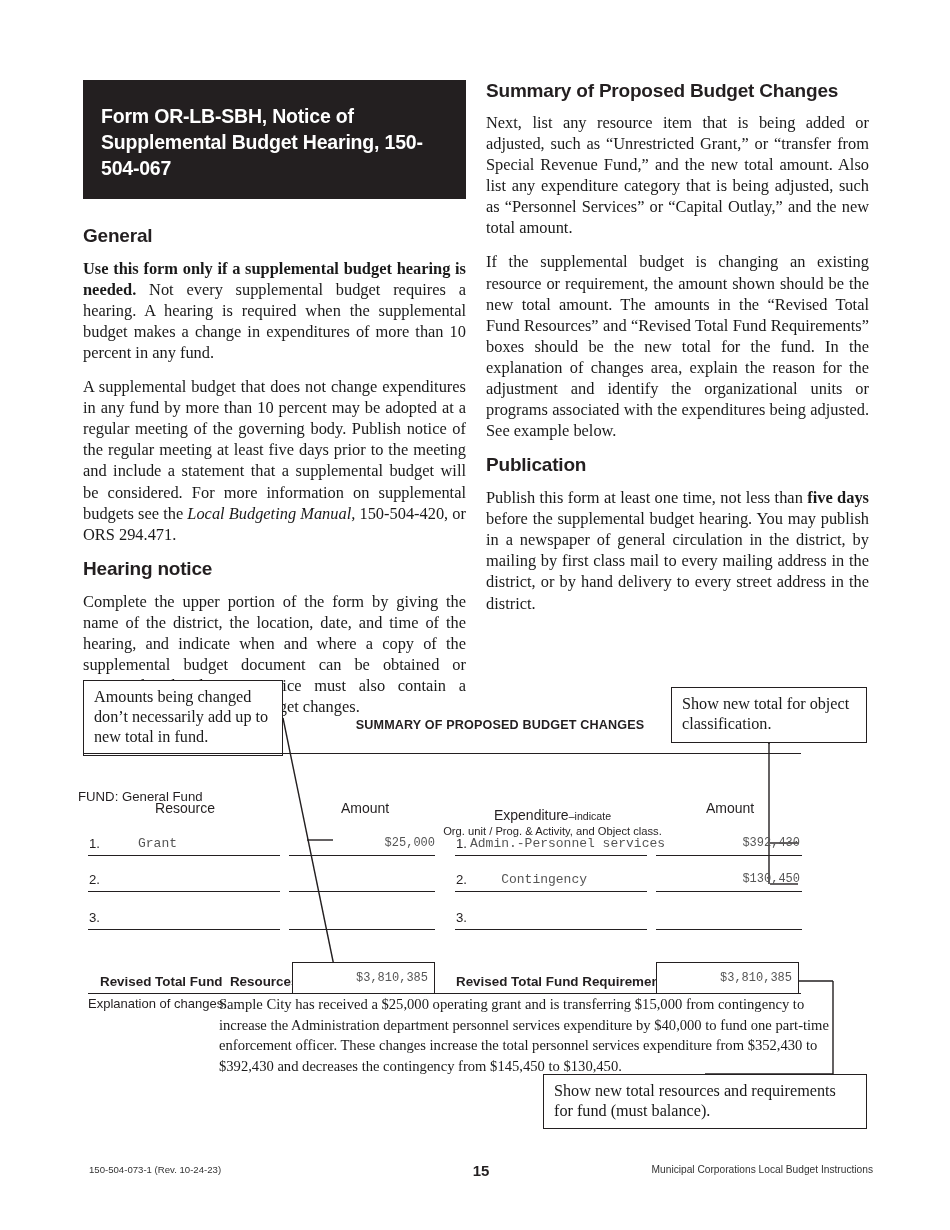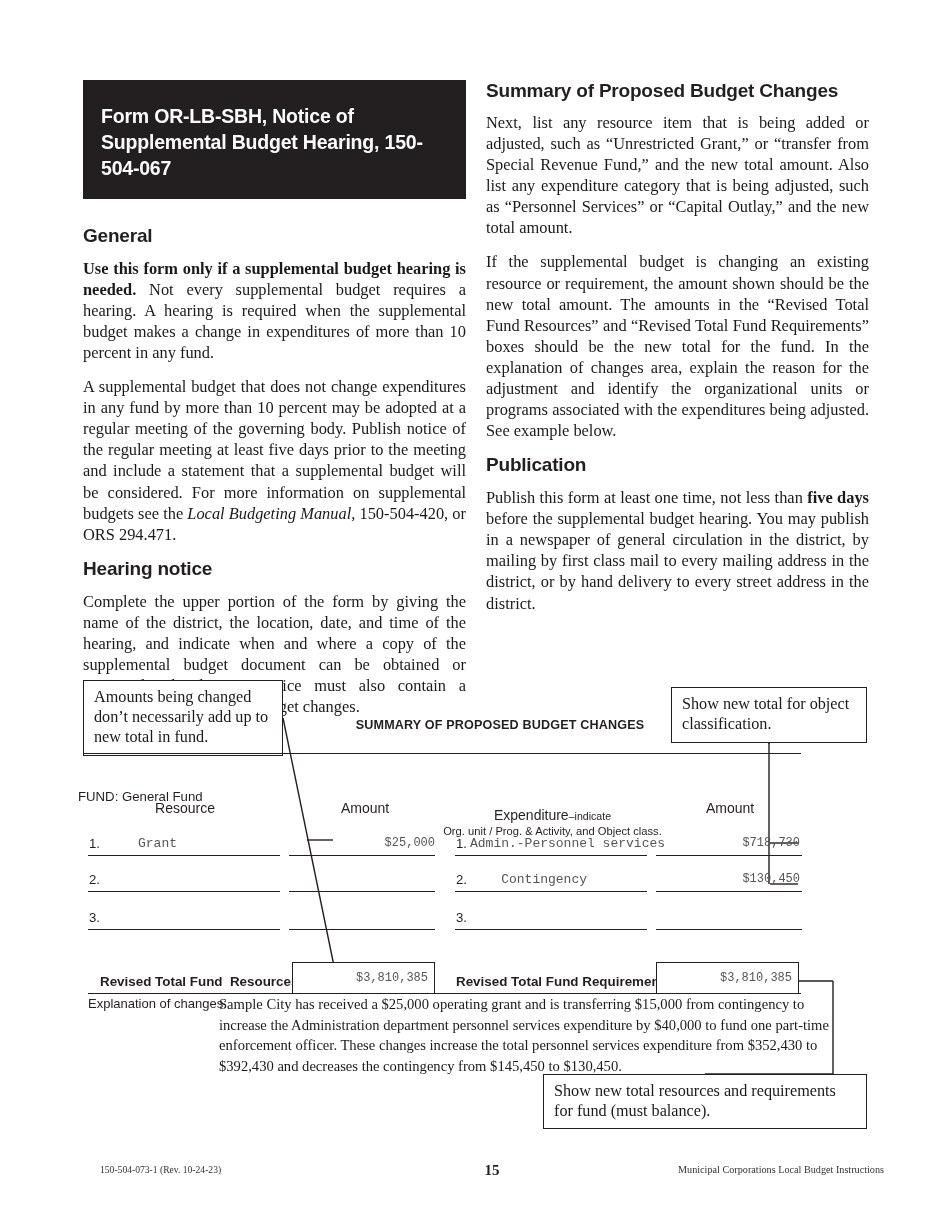--- a/index.html
+++ b/index.html
@@ -197,24 +197,24 @@
     line-height: 1.42;
     color: #1a1a1a;
   }
 
   
   .diag { position: absolute; left:0; top:0; width:950px; height:1230px; }
 
   
   .footer {
     position: absolute;
-    left: 100px; top: 1162px;
+    left: 89px; top: 1162px;
     width: 784px;
     height: 18px;
-    font-family: Liberation Serif, serif;
+    font-family: Liberation Sans, sans-serif;
   }
   .footer .f-left {
     position: absolute; left: 0; top: 2px;
     font-size: 9.6px; color: #333333;
   }
   .footer .f-center {
     position: absolute; left: 0; right: 0; top: 0;
     text-align: center;
     font-size: 15px; font-weight: bold; color: #231f20;
   }
@@ -313,21 +313,21 @@
 
     <div class="rowno" style="left:89px; top:910px;">3.</div>
     <div class="rowtext" style="left:138px; top:910px;"></div>
     <div class="hline" style="left:88px; top:929px; width:192px;"></div>
     <div class="rowamt" style="left:290px; top:910px; width:145px;"></div>
     <div class="hline" style="left:289px; top:929px; width:146px;"></div>
 
     <div class="rowno" style="left:456px; top:836px;">1.</div>
     <div class="rowtext" style="left:470px; top:836px;">Admin.-Personnel services</div>
     <div class="hline" style="left:455px; top:855px; width:192px;"></div>
-    <div class="rowamt" style="left:655px; top:836px; width:145px;">$718,730</div>
+    <div class="rowamt" style="left:655px; top:836px; width:145px;">$392,430</div>
     <div class="hline" style="left:656px; top:855px; width:146px;"></div>
 
     <div class="rowno" style="left:456px; top:872px;">2.</div>
     <div class="rowtext" style="left:470px; top:872px;">    Contingency</div>
     <div class="hline" style="left:455px; top:891px; width:192px;"></div>
     <div class="rowamt" style="left:655px; top:872px; width:145px;">$130,450</div>
     <div class="hline" style="left:656px; top:891px; width:146px;"></div>
 
     <div class="rowno" style="left:456px; top:910px;">3.</div>
     <div class="rowtext" style="left:470px; top:910px;"></div>

